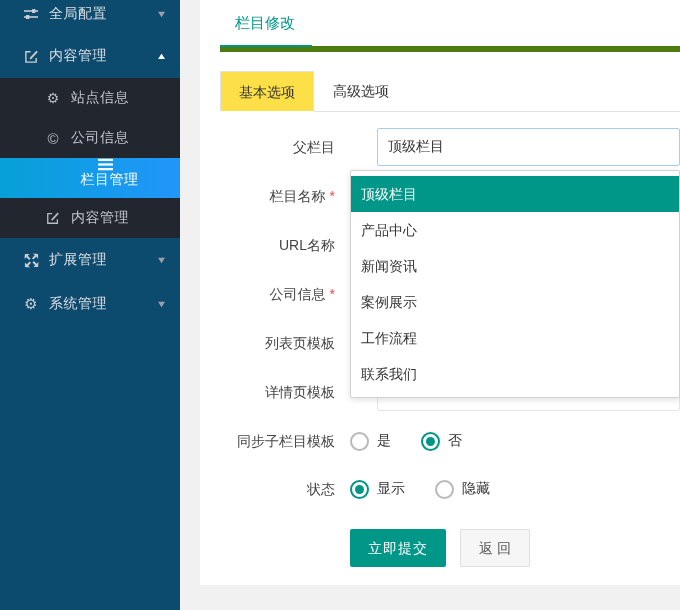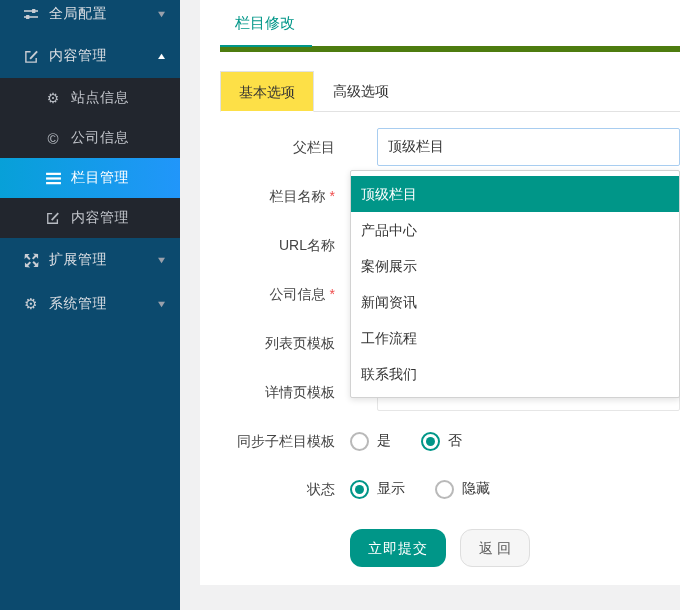--- a/index.html
+++ b/index.html
@@ -11,21 +11,21 @@
   .sidebar { position:absolute; left:0; top:0; width:180px; height:610px; background:#0c4a6e; overflow:hidden; }
   .nav { margin-top:-6px; }
   .nav-item { height:44px; display:flex; align-items:center; padding:0 14px 0 22px; color:#dbdee3; cursor:pointer; position:relative; }
   .nav-item.first { height:40px; }
   .nav-icon { width:18px; display:inline-flex; justify-content:center; align-items:center; font-size:15px; color:#c9cdd4; }
   .nav-label { margin-left:9px; flex:1; font-size:14px; letter-spacing:.5px; }
   .chevron { font-size:9px; color:#9aa0ab; transform:scaleX(1.3); }
   .submenu { background:#22262e; }
   .sub-item { height:40px; display:flex; align-items:center; padding:0 14px 0 44px; color:#c2c5cb; cursor:pointer; }
   .sub-item .nav-icon { color:#b7bbc2; font-size:14px; }
-  .sub-item.active { background:linear-gradient(90deg,#07a0d8 0%,#2196fa 100%); color:#fff; }
+  .sub-item.active { background:linear-gradient(90deg,#07a0d8 0%,#2196fa 100%); color:#fff;flex-direction:column; }
   .sub-item.active .nav-icon { color:#fff; }
   svg.ic { display:block; }
 
   
   .content-card { position:absolute; left:200px; top:0; width:480px; height:585px; background:#fff; padding:0 0 0 20px; }
 
   .page-tab-head { border-bottom:6px solid #4d7c0f; padding-top:12px; }
   .title-item { display:inline-block; padding:0 17px 11px 15px; color:#009688; font-size:15px; border-bottom:2px solid #009688; margin-bottom:-1px; line-height:22px; }
 
   .tabs { margin-top:19px; border-bottom:1px solid #e2e2e2; display:flex; height:41px; }
@@ -49,21 +49,21 @@
   .radio-row { display:flex; align-items:center; margin-bottom:10px; height:38px; }
   .radio-group { margin-left:15px; display:flex; align-items:center; }
   .radio-opt { display:flex; align-items:center; margin-right:30px; cursor:pointer; }
   .radio-circle { width:19px; height:19px; border-radius:50%; border:2px solid #b9b9b9; background:#fff; position:relative; flex:none; }
   .radio-circle.checked { border-color:#009688; }
   .radio-circle.checked::after { content:""; position:absolute; left:50%; top:50%; width:9px; height:9px; margin:-4.5px 0 0 -4.5px; border-radius:50%; background:#009688; }
   .radio-label { margin-left:8px; color:#333; }
 
   
   .btn-row { margin-top:21px; padding-left:130px; display:flex; }
-  .btn { height:38px; line-height:38px; padding:0 18px; border-radius:12px; font-size:14px; cursor:pointer; border:none; font-family:inherit; }
+  .btn { height:38px; line-height:38px; padding:0 18px; border-radius:2px; font-size:14px; cursor:pointer; border:none; font-family:inherit; }
   .btn-primary { background:#009688; color:#fff; letter-spacing:1px; }
   .btn-default { background:#f6f6f6; color:#555; border:1px solid #dedede; margin-left:14px; line-height:36px; }
 </style>
 </head>
 <body>
 
 <div class="app">
 
   <aside class="sidebar">
     <nav class="nav">
@@ -167,22 +167,22 @@
 
     <div class="form">
 
       <div class="form-row">
         <span class="form-label">父栏目</span>
         <div class="field-wrap">
           <input class="txt-input focused" type="text" value="顶级栏目" style="">
           <div class="dropdown-panel">
             <div class="dd-option selected">顶级栏目</div>
             <div class="dd-option">产品中心</div>
+            <div class="dd-option">新闻资讯</div>
             <div class="dd-option">案例展示</div>
-            <div class="dd-option">新闻资讯</div>
             <div class="dd-option">工作流程</div>
             <div class="dd-option">联系我们</div>
           </div>
         </div>
       </div>
 
       <div class="form-row">
         <span class="form-label"><span>栏目名称</span><span class="req">*</span></span>
         <div class="field-wrap">
           <input class="txt-input" type="text" value="" style="">

